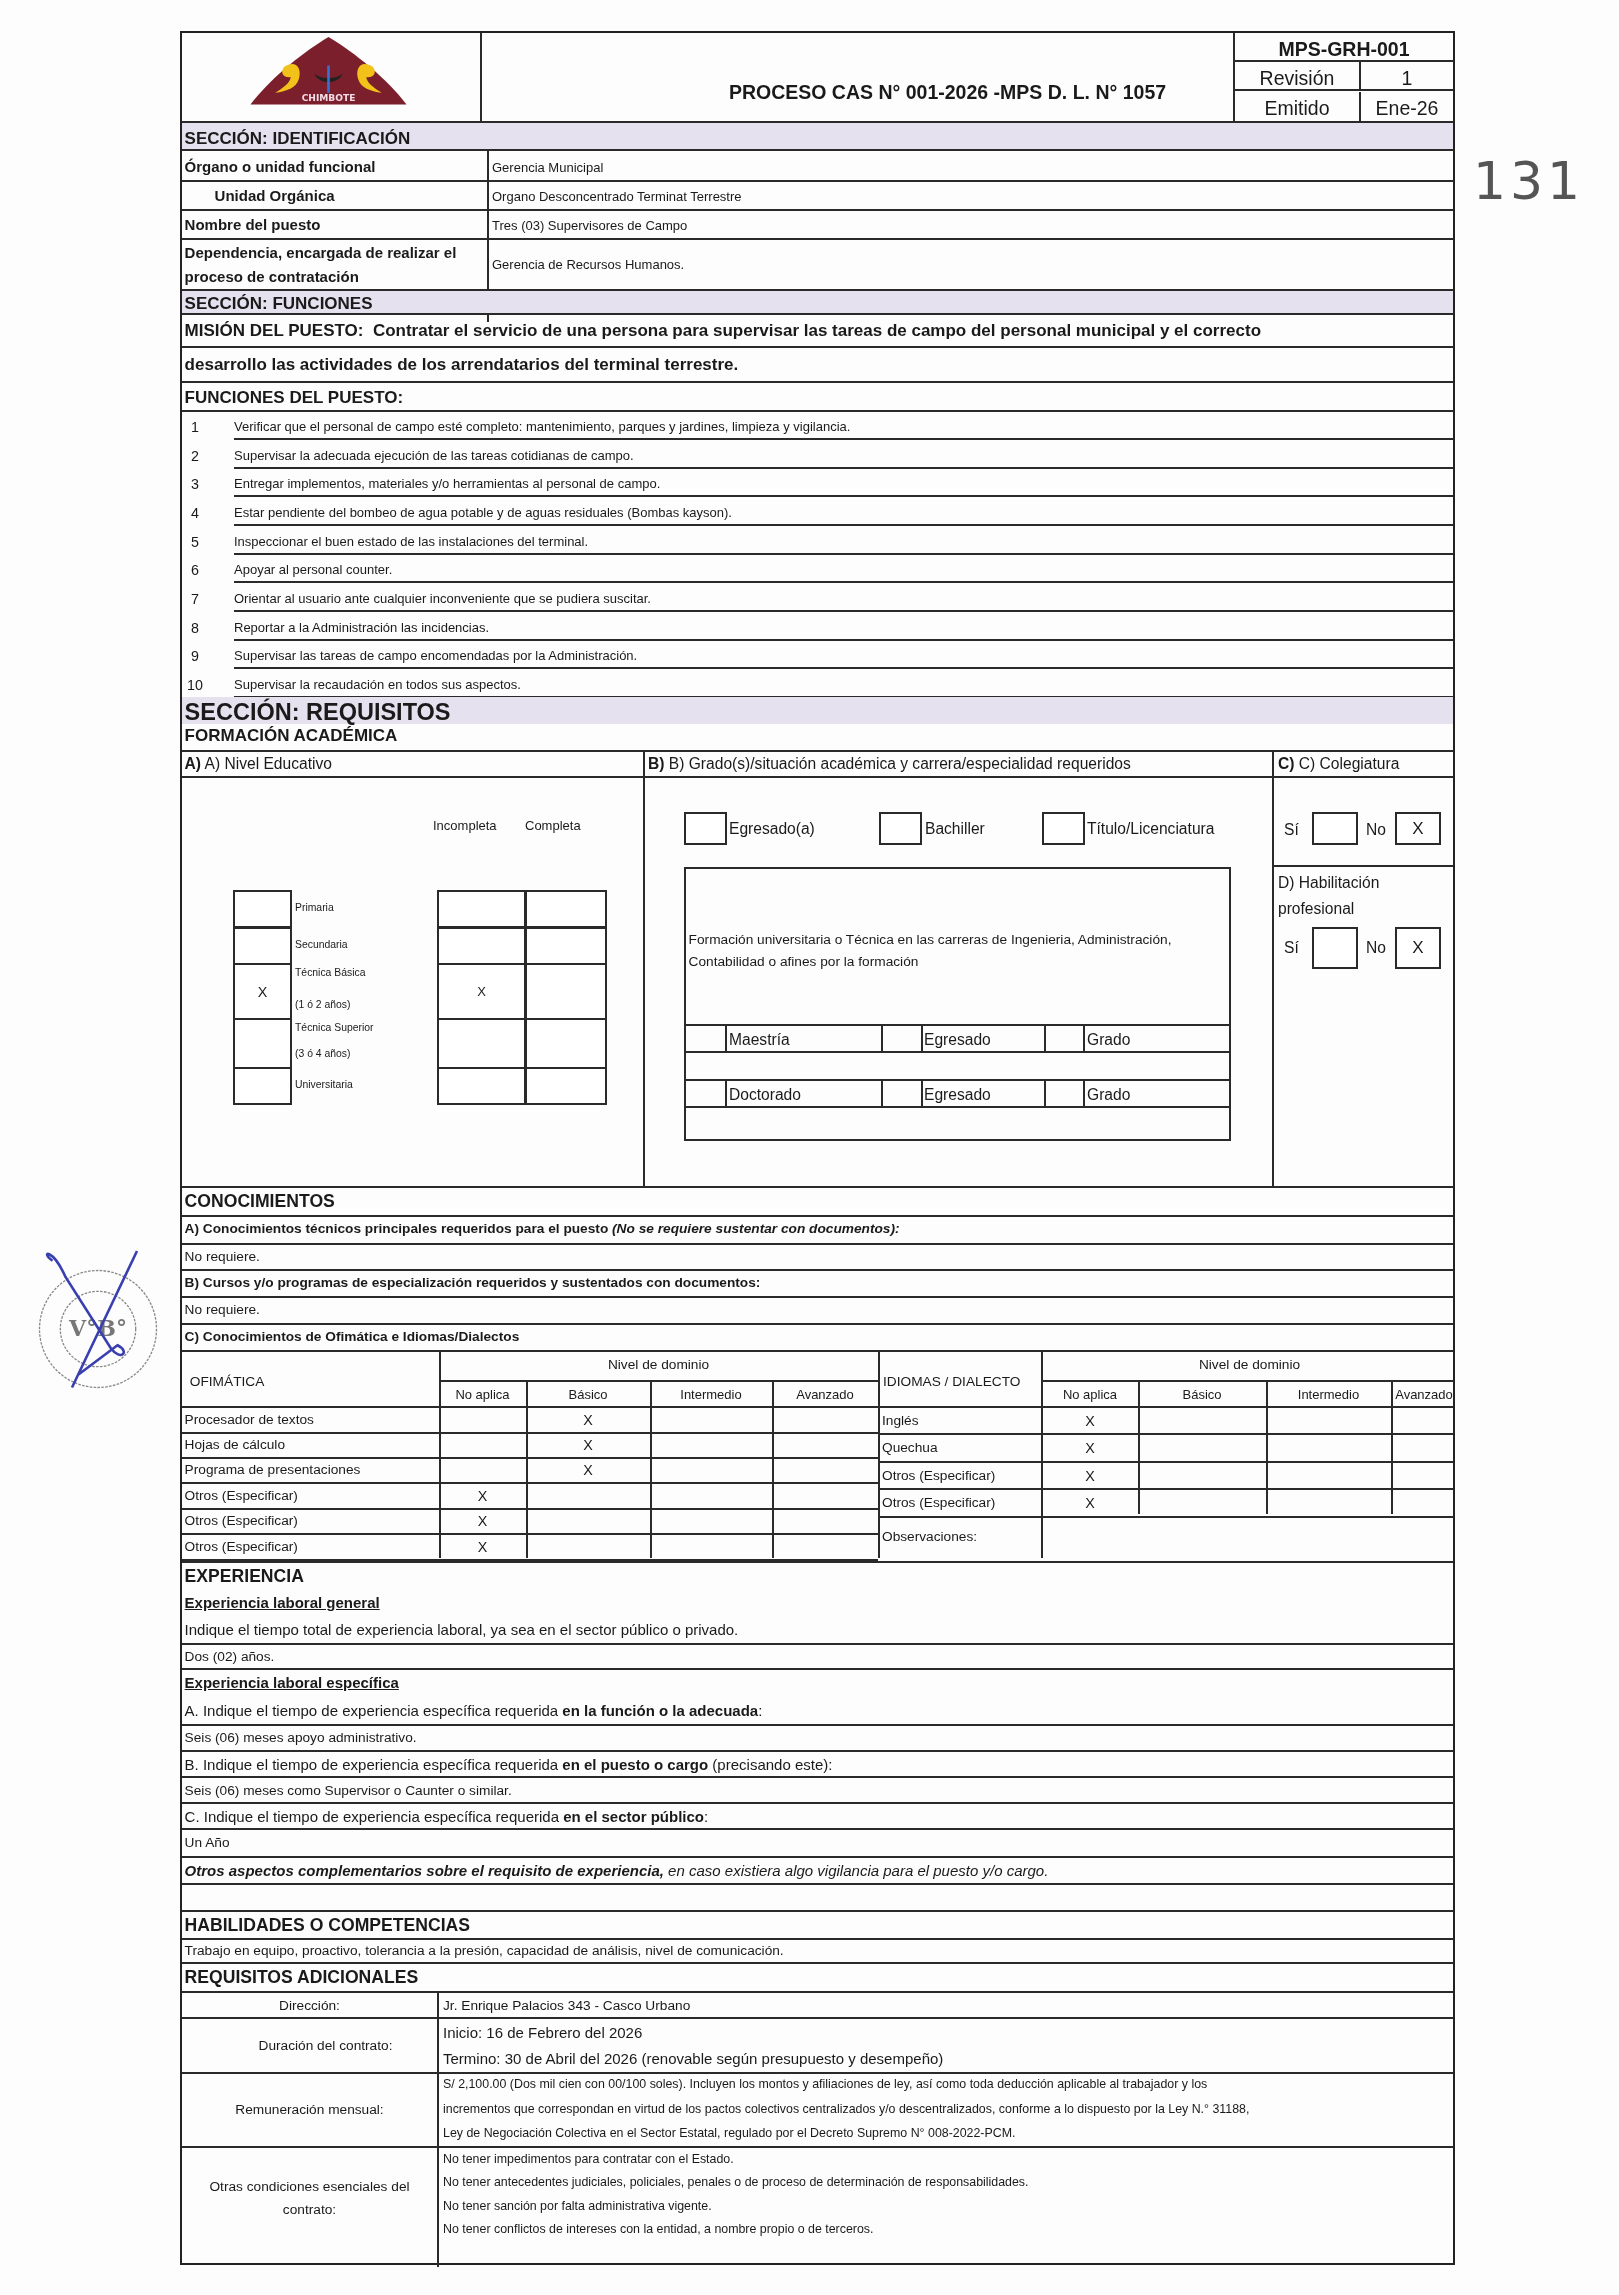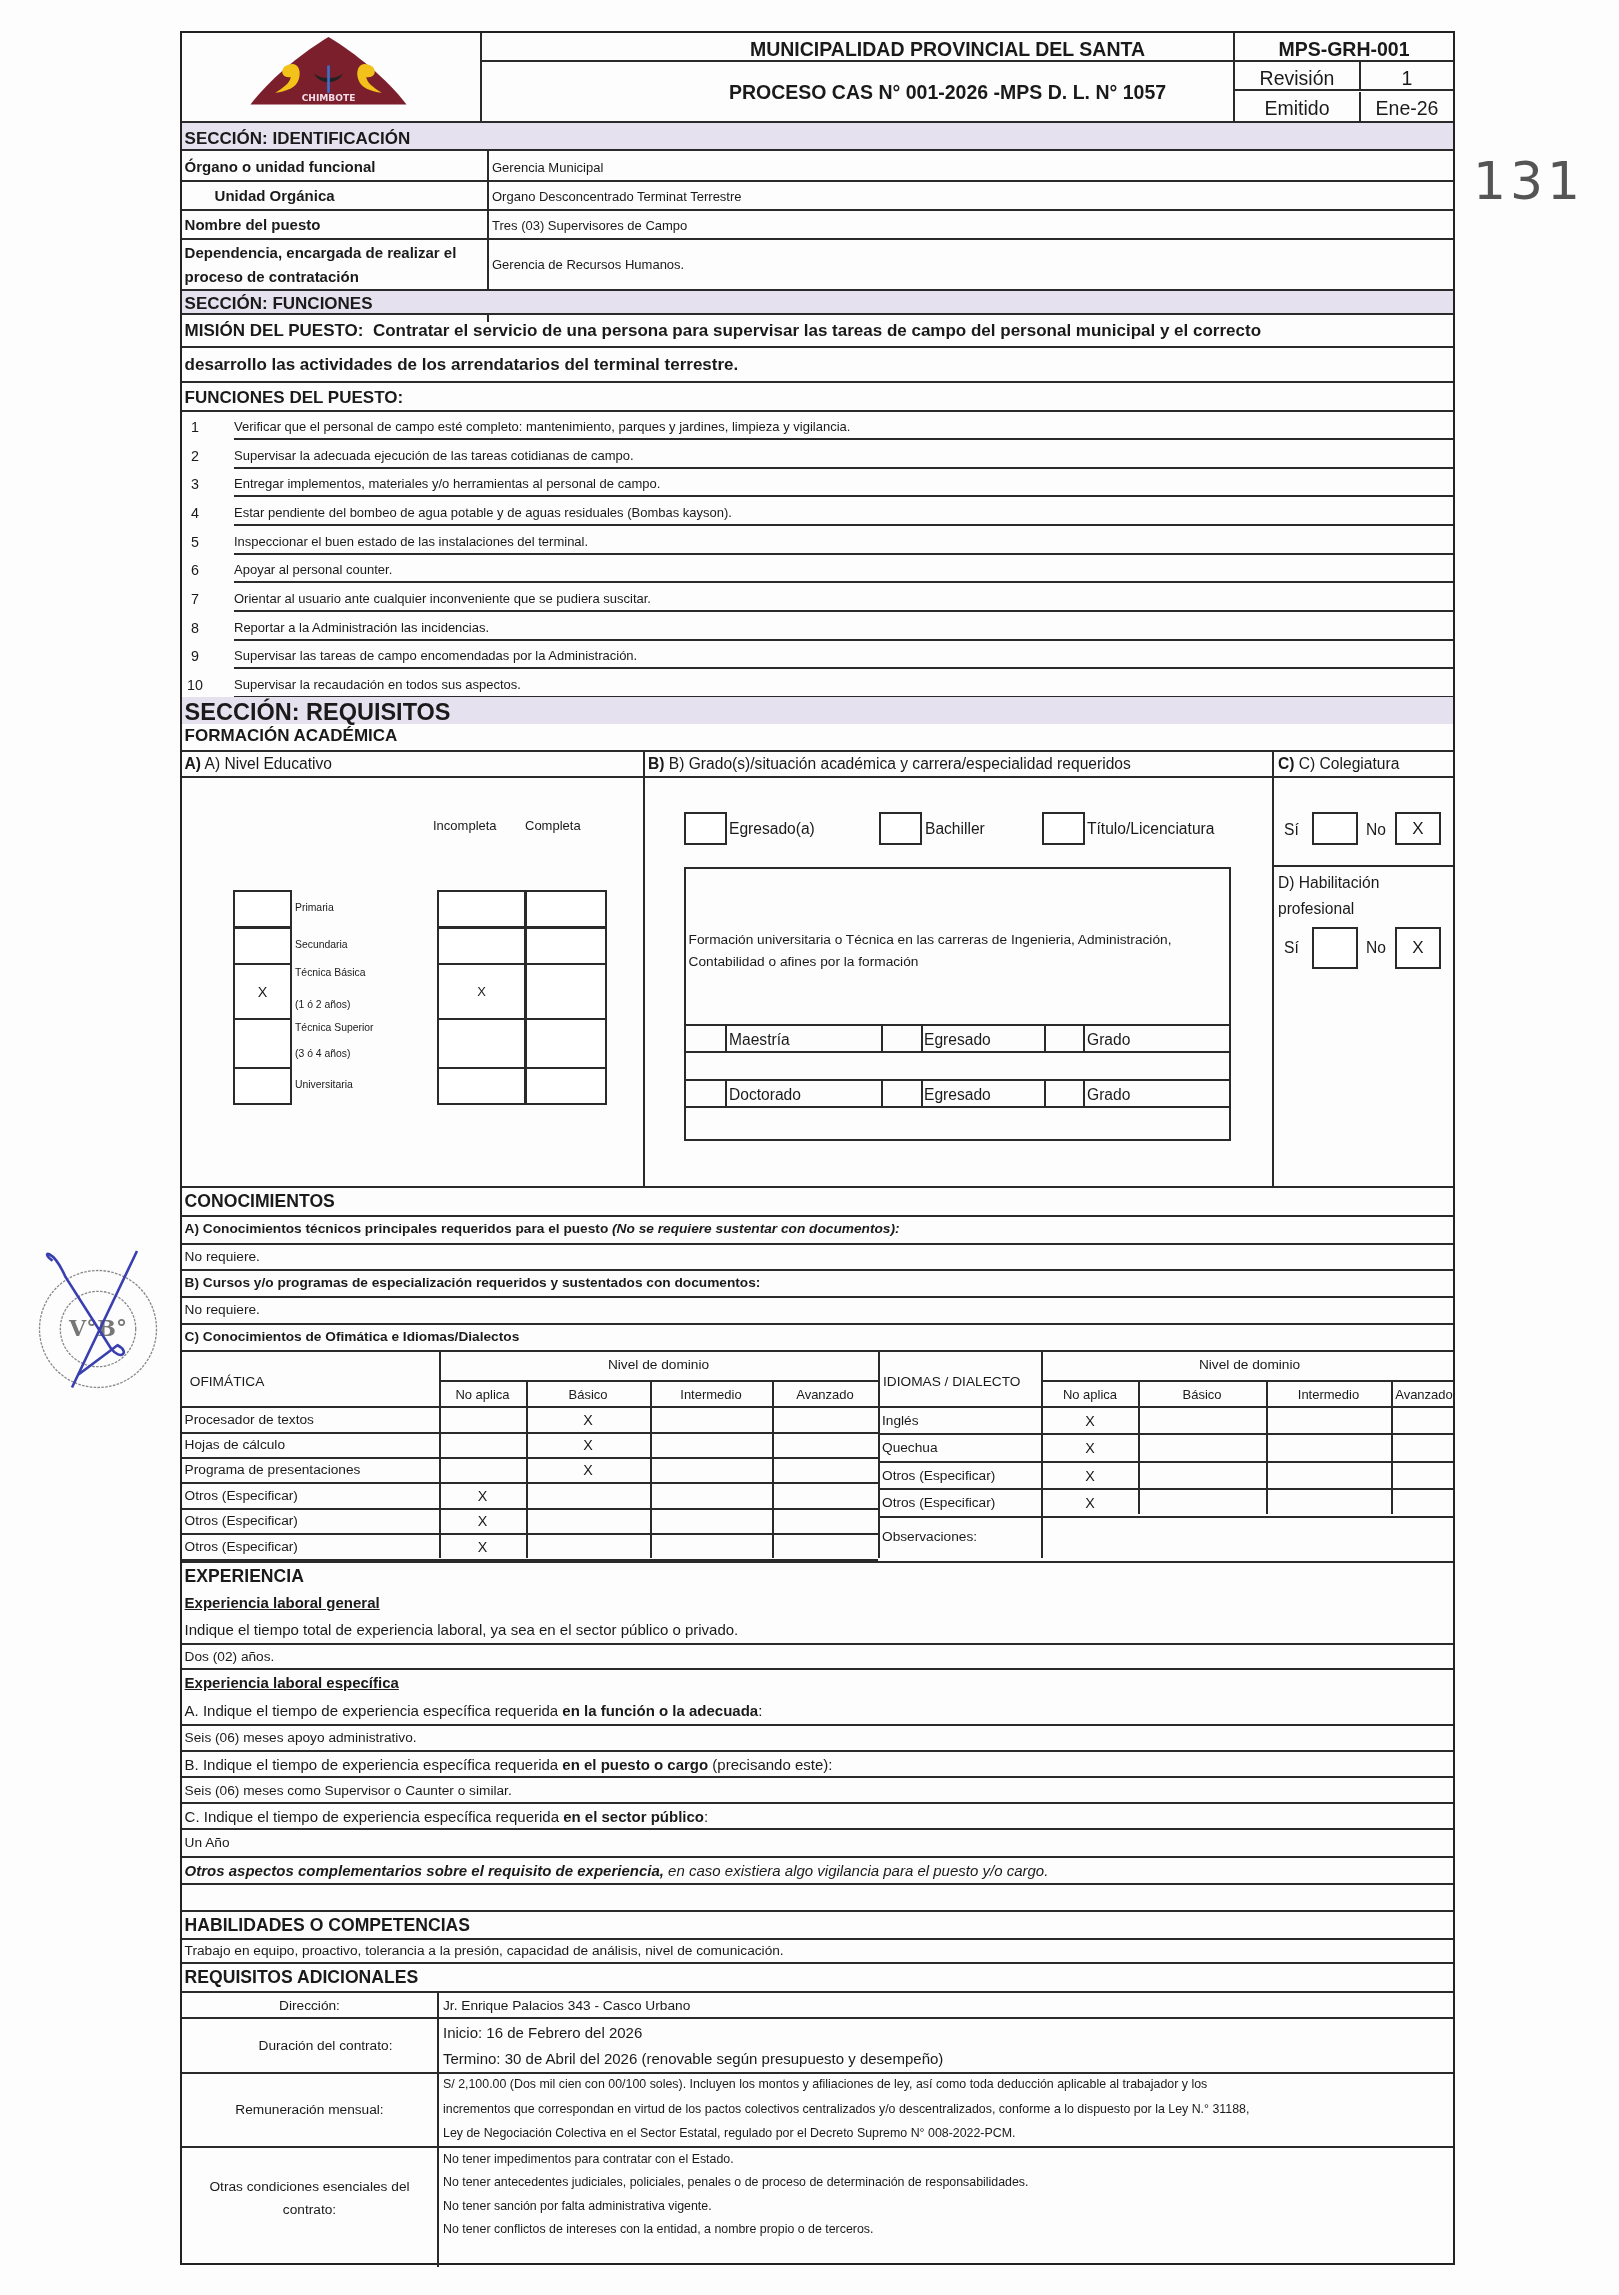--- a/index.html
+++ b/index.html
@@ -41,23 +41,20 @@
       <svg class="abs" style="left:62px;top:0px;" width="169" height="78" viewBox="0 0 260 120">
         <path d="M130 6 C 170 30, 220 70, 250 110 L 10 110 C 40 70, 90 30, 130 6 Z" fill="#7a1f2b"></path>
         <path d="M62 52 C 80 40, 90 55, 84 72 C 80 84, 66 90, 48 92 C 60 84, 70 78, 72 68 C 60 70, 55 60, 62 52 Z" fill="#f2c21a"></path>
         <path d="M198 52 C 180 40, 170 55, 176 72 C 180 84, 194 90, 212 92 C 200 84, 190 78, 188 68 C 200 70, 205 60, 198 52 Z" fill="#f2c21a"></path>
         <path d="M108 62 C 118 72, 142 72, 152 62 C 146 80, 114 80, 108 62 Z" fill="#222"></path>
         <rect x="128" y="50" width="4" height="42" fill="#3b6fd0"></rect>
         <text x="130" y="104" font-size="14" text-anchor="middle" fill="#f4dde8" font-family="DejaVu Sans, sans-serif" font-weight="bold">CHIMBOTE</text>
       </svg>
     </div>
 
-    <div class="abs" style="left:300px;top:0;width:931px;height:29px;border-bottom:2px solid #2a2a2a;">
-      <div class="txt b center" style="left:0;right:0;top:6.5px;font-size:19.5px;">MUNICIPALIDAD PROVINCIAL DEL SANTA</div>
-    </div>
     <div class="abs" style="left:300px;top:29px;width:931px;height:71px;">
       <div class="txt b center" style="left:0;right:0;top:21px;font-size:19.5px;">PROCESO CAS N° 001-2026 -MPS D. L. N° 1057</div>
     </div>
     <div class="vline" style="left:1051px;top:0;height:88px;"></div>
     <div class="abs" style="left:1053px;top:0;width:218px;height:29px;border-bottom:2px solid #2a2a2a;">
       <div class="txt b center" style="left:0;right:0;top:6.5px;font-size:19.5px;">MPS-GRH-001</div>
     </div>
     <div class="abs" style="left:1053px;top:29px;width:218px;height:29px;border-bottom:2px solid #2a2a2a;">
       <div class="txt center" style="left:0;width:124px;top:6.5px;font-size:19.5px;">Revisión</div>
       <div class="vline" style="left:124px;top:0;height:29px;"></div>

